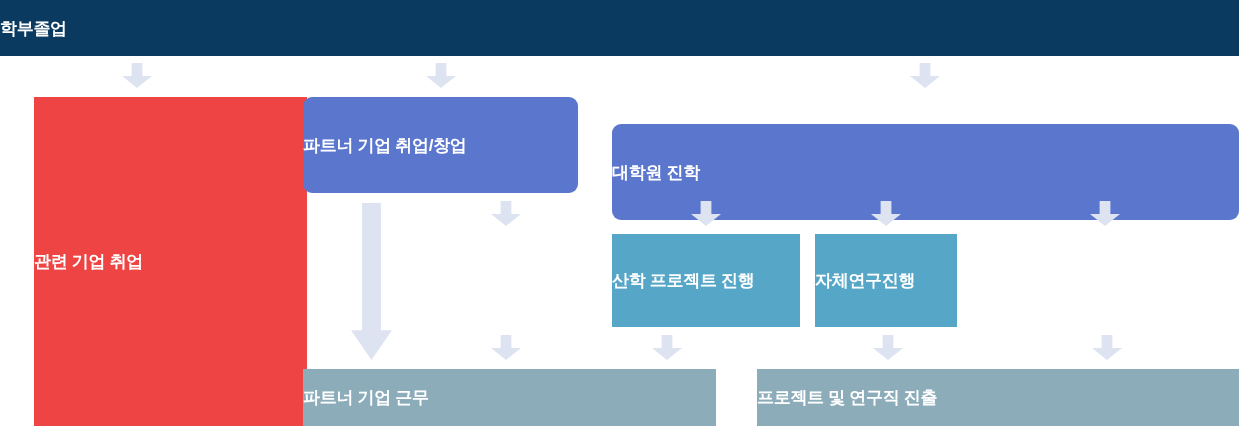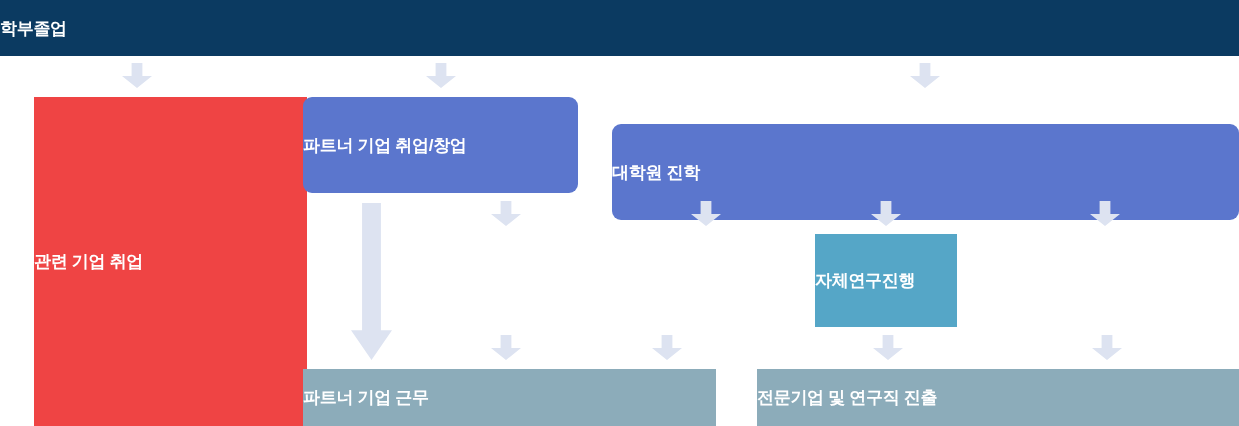--- a/index.html
+++ b/index.html
@@ -95,32 +95,35 @@
     <span>대학원 진학</span>
   </div>
 
   <div class="arrow-long" id="a-long"></div>
   <div class="arrow" id="a-mid-1"></div>
   <div class="arrow" id="a-mid-2"></div>
   <div class="arrow" id="a-mid-3"></div>
   <div class="arrow" id="a-mid-4"></div>
 
 
+  <div class="node box-teal" id="n-industry">
+    <span>산학 프로젝트 진행</span>
+  </div>
 
   <div class="node box-teal" id="n-selfresearch">
     <span>자체연구진행</span>
   </div>
 
 
   <div class="arrow" id="a-bot-1"></div>
   <div class="arrow" id="a-bot-2"></div>
   <div class="arrow" id="a-bot-3"></div>
   <div class="arrow" id="a-bot-4"></div>
 
   <div class="node box-slate" id="n-partnerwork">
     <span>파트너 기업 근무</span>
   </div>
 
   <div class="node box-slate" id="n-professional">
-    <span>전문기업 및 연구직 진출</span>
+    <span>프로젝트 및 연구직 진출</span>
   </div>
 
 </div>
 
 </body></html>

